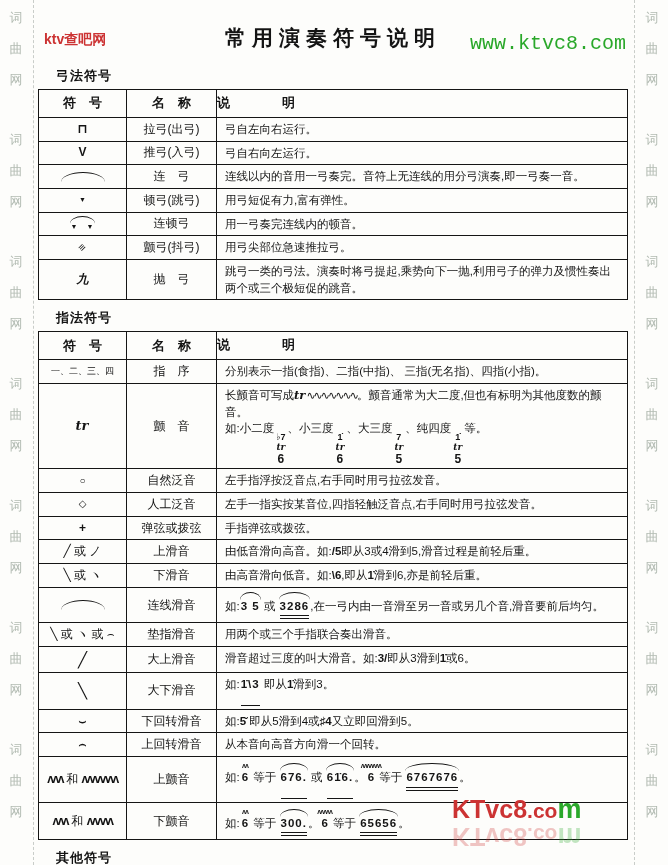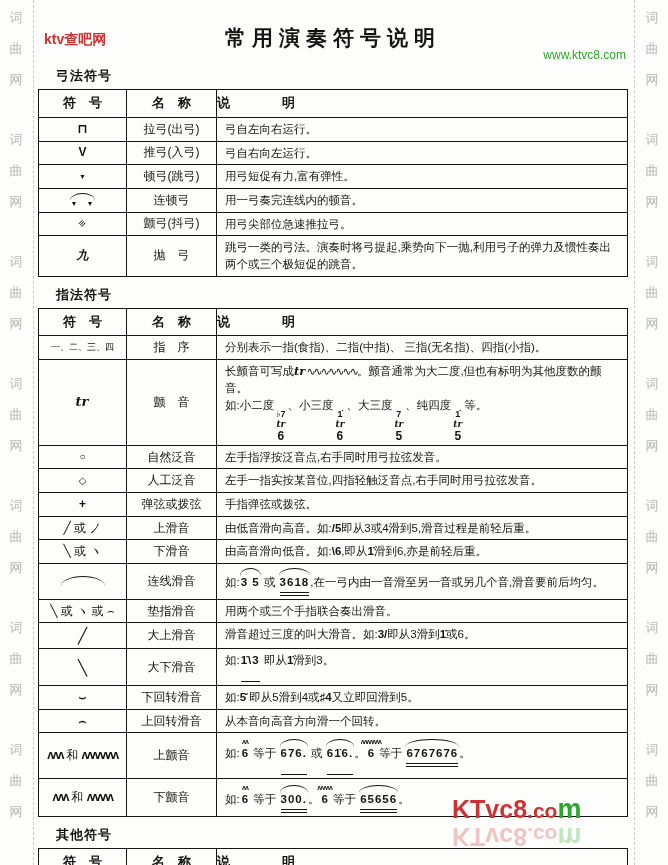--- a/index.html
+++ b/index.html
@@ -10,21 +10,21 @@
   .wm-strip.left{left:5px;} .wm-strip.right{left:641px;}
   .wm-ch{font-size:13px;line-height:1;margin:9px 0;color:var(--wm,#b2bbb2);}
   .wm-ch:nth-child(3n){margin-bottom:38px;}
   .guide{position:absolute;top:0;bottom:0;width:0;border-left:1px dashed #c9cdc9;}
   .guide.left{left:33px;} .guide.right{left:634px;}
 
   .page{position:absolute;left:38px;top:22px;width:590px;}
   .hdr{position:relative;height:36px;}
   .site-left{position:absolute;left:6px;top:9px;font-size:14px;font-weight:bold;color:var(--red,#cc3333);}
   .page-title{position:absolute;left:0;right:0;top:2px;text-align:center;font-size:21px;font-weight:bold;letter-spacing:6px;}
-  .site-right{position:absolute;right:2px;top:26px;font-size:12px;color:var(--green,#2aa82a);}
+  .site-right{position:absolute;right:2px;top:10px;font-size:20px;color:var(--green,#2aa82a);font-family:Liberation Mono, monospace;}
 
   .sec-label{font-size:13px;font-weight:bold;margin:9px 0 4px 18px;letter-spacing:1px;}
   .tbl{border:1.8px solid #151515;background:transparent;}
   .row{display:grid;grid-template-columns:87px 90px 1fr;border-top:1.3px solid #151515;}
   .row:first-child{border-top:none;}
   .cell{padding:2px 5px;min-height:15px;display:flex;align-items:center;justify-content:center;
         text-align:center;font-size:12px;line-height:1.4;}
   .cell+.cell{border-left:1.3px solid #151515;}
   .hd .cell{font-weight:bold;font-size:13px;padding:4px 0;}
   .c2{display:block;text-align:left;padding:3px 8px;font-size:11.5px;line-height:1.45;}
@@ -140,20 +140,27 @@
         </div>
         <div class="row">
           <div class="cell c0">
             <span class="sg b">V</span>
           </div>
           <div class="cell c1 nm">推弓(入弓)</div>
           <div class="cell c2"><span class="sg">弓自右向左运行。</span></div>
         </div>
         <div class="row">
           <div class="cell c0">
+            <span class="bigarc"></span>
+          </div>
+          <div class="cell c1 nm">连　弓</div>
+          <div class="cell c2"><span class="sg">连线以内的音用一弓奏完。音符上无连线的用分弓演奏,即一弓奏一音。</span></div>
+        </div>
+        <div class="row">
+          <div class="cell c0">
             <span class="sg tri">▼</span>
           </div>
           <div class="cell c1 nm">顿弓(跳弓)</div>
           <div class="cell c2"><span class="sg">用弓短促有力,富有弹性。</span></div>
         </div>
         <div class="row">
           <div class="cell c0">
             <span class="gr arc tri">▼　▼</span>
           </div>
           <div class="cell c1 nm">连顿弓</div>
@@ -246,21 +253,21 @@
             <span class="sg">╲ 或 ヽ</span>
           </div>
           <div class="cell c1 nm">下滑音</div>
           <div class="cell c2"><span class="sg">由高音滑向低音。如:</span><span class="sg b">\6</span><span class="sg">,即从</span><span class="sg b">1̇</span><span class="sg">滑到6,亦是前轻后重。</span></div>
         </div>
         <div class="row">
           <div class="cell c0">
             <span class="bigarc"></span>
           </div>
           <div class="cell c1 nm">连线滑音</div>
-          <div class="cell c2"><span class="sg">如:</span><span class="gr arc">3 5</span><span class="sg"> 或 </span><span class="gr arc u2">3618</span><span class="sg">,在一弓内由一音滑至另一音或另几个音,滑音要前后均匀。</span></div>
+          <div class="cell c2"><span class="sg">如:</span><span class="gr arc">3 5</span><span class="sg"> 或 </span><span class="gr arc u2">3286</span><span class="sg">,在一弓内由一音滑至另一音或另几个音,滑音要前后均匀。</span></div>
         </div>
         <div class="row">
           <div class="cell c0">
             <span class="sg">╲ 或 ヽ 或 ⌢</span>
           </div>
           <div class="cell c1 nm">垫指滑音</div>
           <div class="cell c2"><span class="sg">用两个或三个手指联合奏出滑音。</span></div>
         </div>
         <div class="row">
           <div class="cell c0">

